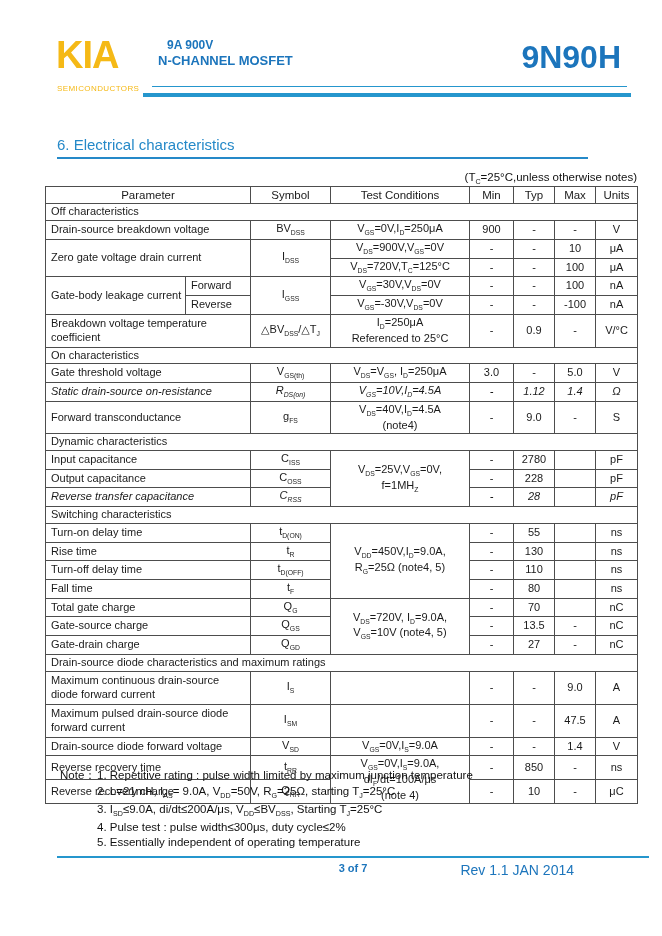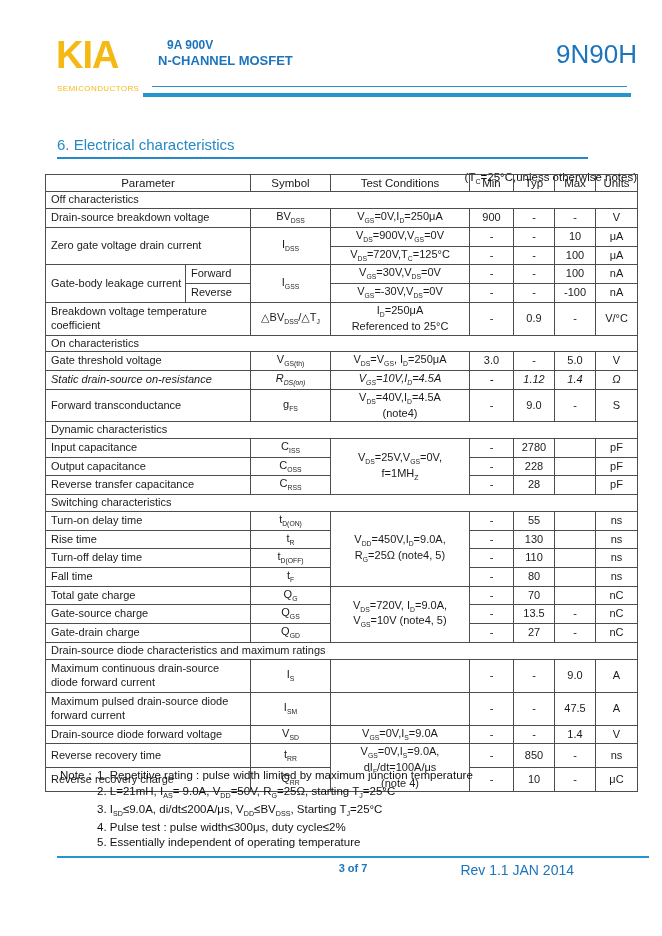--- a/index.html
+++ b/index.html
@@ -11,33 +11,33 @@
   }
   .page { position:absolute; inset:0; background:#fff; overflow:hidden; }
 
   
   .logo-text { position:absolute; left:56px; top:34px; font-size:38px; font-weight:700;
                color:var(--brand-yellow); letter-spacing:-1px; }
   .logo-sub  { position:absolute; left:57px; top:84px; font-size:8px; font-weight:400;
                color:var(--brand-yellow); letter-spacing:0.4px; }
   .rating    { position:absolute; left:167px; top:38px; font-size:12px; font-weight:700; color:var(--brand-blue); }
   .devtype   { position:absolute; left:158px; top:53px; font-size:13px; font-weight:700; color:var(--brand-blue); }
-  .partnum   { position:absolute; right:25px; top:39px; font-size:26px; font-weight:400; color:var(--brand-blue); }
+  .partnum   { position:absolute; right:41px; top:39px; font-size:32px; font-weight:700; color:var(--brand-blue); }
   .hline { position:absolute; background:var(--rule-blue); }
   .hline.thin  { left:152px; top:86px;  width:475px; height:1px; }
   .hline.thick { left:143px; top:93px;  width:488px; height:4px; }
 
   
   .sec-title { position:absolute; left:57px; top:136px; width:531px;
                font-size:15px; font-weight:400; color:var(--title-blue);
                padding-bottom:4px; border-bottom:2px solid var(--title-blue); }
   .cond-note { position:absolute; right:25px; top:171px; font-size:11.5px; color:#111; }
 
   
-  table.ec { position:absolute; left:45px; top:174px; width:592px;
+  table.ec { position:absolute; left:45px; top:186px; width:592px;
              border-collapse:collapse; table-layout:fixed; font-size:11px;border-radius:18px; }
   .ec td, .ec th { border:1px solid #4d4d4d; text-align:center; vertical-align:middle;
                    padding:1px 2px; line-height:1.25; font-weight:400; color:#1a1a1a; }
   .ec th { font-size:11.5px; }
   .ec td.left { text-align:left; padding-left:5px;margin-left:44px; }
   .ec td.sec  { text-align:left; padding-left:5px; }
   sub { font-size:0.62em; }
 
   
   .notes { position:absolute; left:60px; top:747px; font-size:11.5px; line-height:1.36; color:#111;margin-top:21px; }
@@ -188,21 +188,21 @@
             <td>pF</td>
           </tr>
           <tr style="height: 16px;">
             <td colspan="2" class="left">Output capacitance</td>
             <td>C<sub>OSS</sub></td>
             <td>-</td>
             <td>228</td>
             <td></td>
             <td>pF</td>
           </tr>
-          <tr style="height: 16px;">
+          <tr style="height: 16px; font-style: italic;">
             <td colspan="2" class="left">Reverse transfer capacitance</td>
             <td>C<sub>RSS</sub></td>
             <td>-</td>
             <td>28</td>
             <td></td>
             <td>pF</td>
           </tr>
           <tr style="height: 15px;">
             <td colspan="8" class="sec">Switching characteristics</td>
           </tr>

